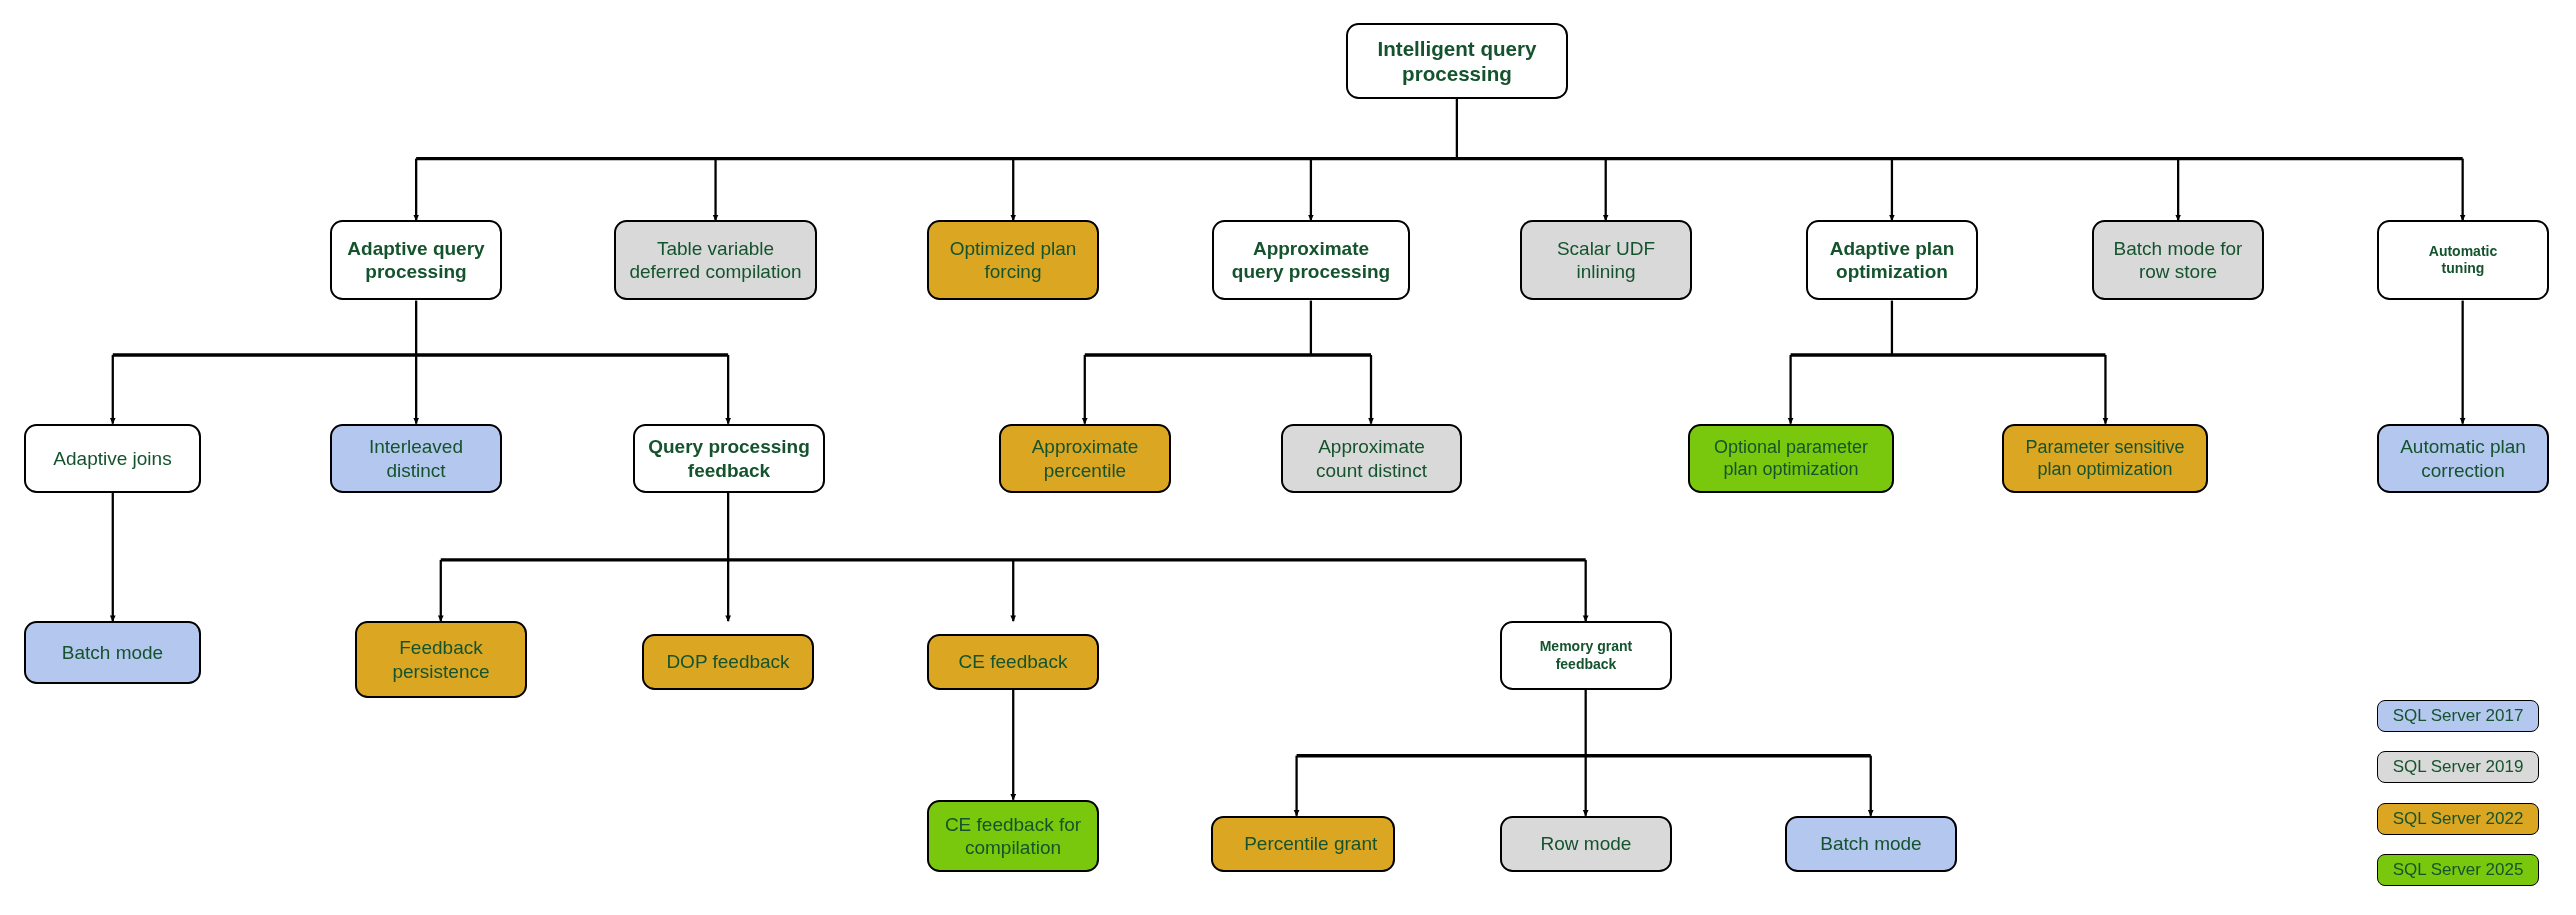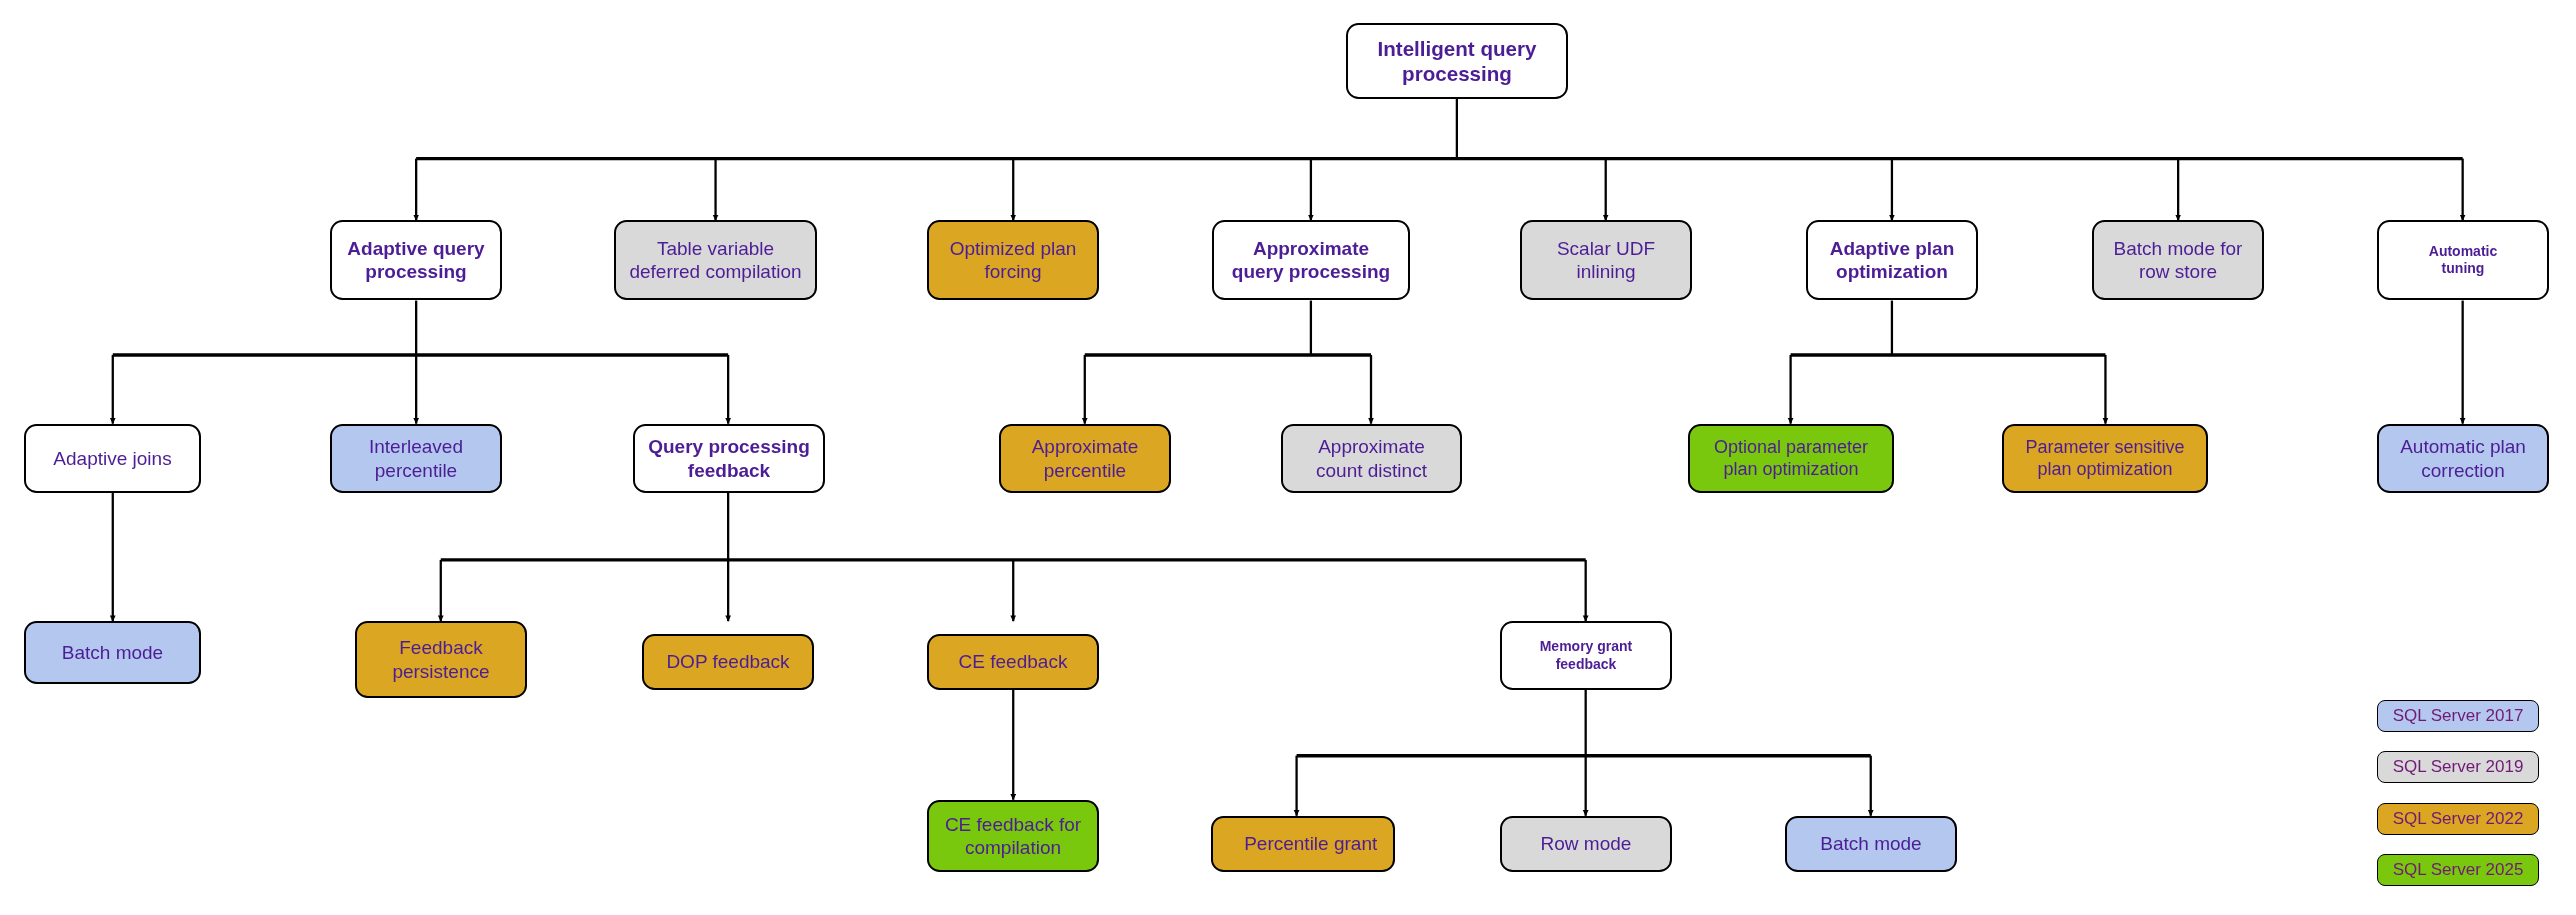--- a/index.html
+++ b/index.html
@@ -1,30 +1,30 @@
 <!DOCTYPE html>
 <html style="font-size:9.2px"><head>
 <meta charset="utf-8">
 <style>
   html,body{margin:0;padding:0;background:#ffffff;}
   body{width:2576px;height:916px;font-family:"Liberation Sans",sans-serif;overflow:hidden;}
   #stage{position:relative;width:2576px;height:916px;background:#fff;}
   #wires{position:absolute;left:0;top:0;width:2576px;height:916px;}
   .node{position:absolute;box-sizing:border-box;border:2.3px solid #000;border-radius:12.6px;
         display:flex;align-items:center;justify-content:center;text-align:center;
-        color:#4c1d95;line-height:1.22;padding:2.3px 4.6px;font-family:"Liberation Sans",sans-serif;}
+        color:#14532d;line-height:1.22;padding:2.3px 4.6px;font-family:"Liberation Sans",sans-serif;}
   .node .lbl{display:block;white-space:pre-line;}
   .v2017{background:#b4c7ef;}
   .v2019{background:#d9d9d9;}
   .v2022{background:#dba622;}
   .v2025{background:#79c80d;}
   .vwhite{background:#ffffff;}
   .legend-box{position:absolute;box-sizing:border-box;border:1.7px solid #000;border-radius:8px;
         display:flex;align-items:center;justify-content:center;text-align:center;
-        font-size:17px;color:#701a75;font-family:"Liberation Sans",sans-serif;}
+        font-size:17px;color:#14532d;font-family:"Liberation Sans",sans-serif;}
 </style>
 </head>
 <body>
 
 <div id="stage">
   <svg id="wires" viewBox="0 0 4500 1600">
     <defs>
       <marker id="ah" markerWidth="14" markerHeight="14" refX="10" refY="5.6" orient="auto" markerUnits="userSpaceOnUse">
         <path d="M0,0.6 L11,5.6 L0,10.6 z" fill="#000"></path>
       </marker>
@@ -117,21 +117,21 @@
   <div class="node vwhite" style="left:2377px;top:220px;width:172px;height:80px;font-size:14px;font-weight:bold;">
     <span class="lbl">Automatic
 tuning</span>
   </div>
 
   <div class="node vwhite" style="left:24px;top:424px;width:177px;height:69px;font-size:19px;font-weight:normal;">
     <span class="lbl">Adaptive joins</span>
   </div>
   <div class="node v2017" style="left:330px;top:424px;width:172px;height:69px;font-size:19px;">
     <span class="lbl">Interleaved
-percentile</span>
+distinct</span>
   </div>
   <div class="node vwhite" style="left:633px;top:424px;width:192px;height:69px;font-size:19px;font-weight:bold;">
     <span class="lbl">Query processing
 feedback</span>
   </div>
   <div class="node v2022" style="left:999px;top:424px;width:172px;height:69px;font-size:19px;">
     <span class="lbl">Approximate
 percentile</span>
   </div>
   <div class="node v2019" style="left:1281px;top:424px;width:181px;height:69px;font-size:19px;">

